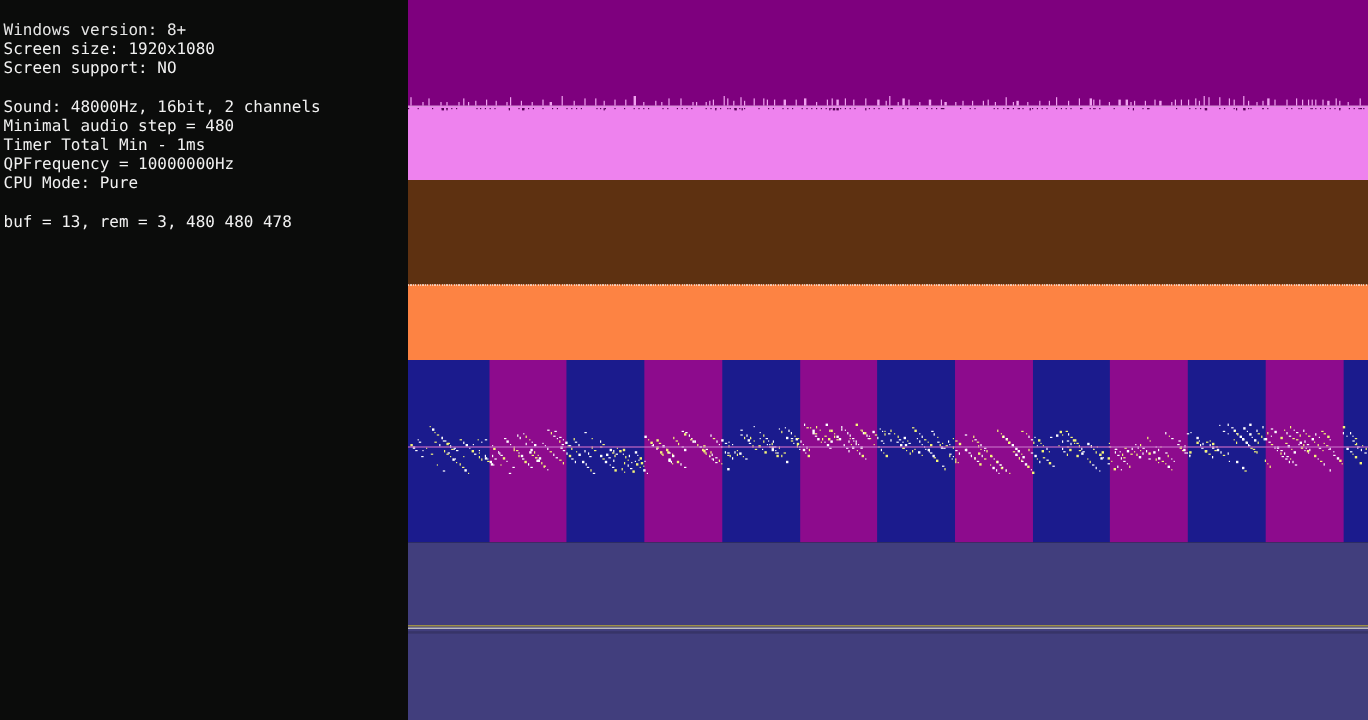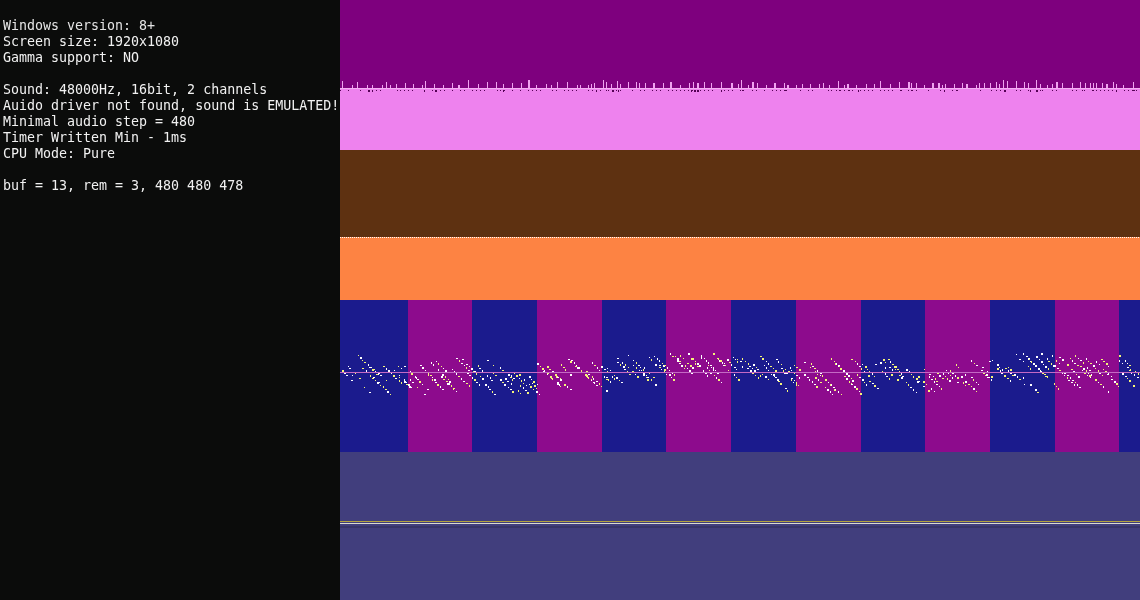--- a/index.html
+++ b/index.html
@@ -18,26 +18,26 @@
 </head>
 <body>
 
 <div id="app" style="background: rgb(11, 12, 11);">
 
   <div id="console-panel" class="abs">
     <div id="console-lines">
         <div class="console-line" style="color: rgb(241, 241, 241);">&nbsp;</div>
         <div class="console-line" style="color: #e5e5e5;">Windows version: 8+</div>
         <div class="console-line" style="color: rgb(241, 241, 241);">Screen size: 1920x1080</div>
-        <div class="console-line" style="color: rgb(241, 241, 241);">Gamma support: NO</div>
+        <div class="console-line" style="color: rgb(241, 241, 241);">Screen support: NO</div>
         <div class="console-line" style="color: rgb(241, 241, 241);">&nbsp;</div>
         <div class="console-line" style="color: rgb(241, 241, 241);">Sound: 48000Hz, 16bit, 2 channels</div>
-        <div class="console-line" style="color: rgb(241, 241, 241);">Auido driver not found, sound is EMULATED!</div>
         <div class="console-line" style="color: rgb(241, 241, 241);">Minimal audio step = 480</div>
-        <div class="console-line" style="color: rgb(241, 241, 241);">Timer Written Min - 1ms</div>
+        <div class="console-line" style="color: rgb(241, 241, 241);">Timer Total Min - 1ms</div>
+        <div class="console-line" style="color: rgb(241, 241, 241);">QPFrequency = 10000000Hz</div>
         <div class="console-line" style="color: rgb(241, 241, 241);">CPU Mode: Pure</div>
         <div class="console-line" style="color: rgb(241, 241, 241);">&nbsp;</div>
         <div class="console-line" style="color: rgb(241, 241, 241);">buf = 13, rem = 3, 480 480 478</div>
       </div>
   </div>
 
   <div id="band-magenta" class="abs band" style="top: 0px; height: 89px; background: rgb(126, 0, 126);"></div>
   <div id="band-violet" class="abs band" style="top: 89px; height: 61px; background: rgb(238, 130, 238);"></div>
   <div id="band-brown" class="abs band" style="top: 150px; height: 87px; background: rgb(94, 49, 17);"></div>
   <div id="band-orange" class="abs band" style="top: 237px; height: 63px; background: rgb(253, 131, 67);">

